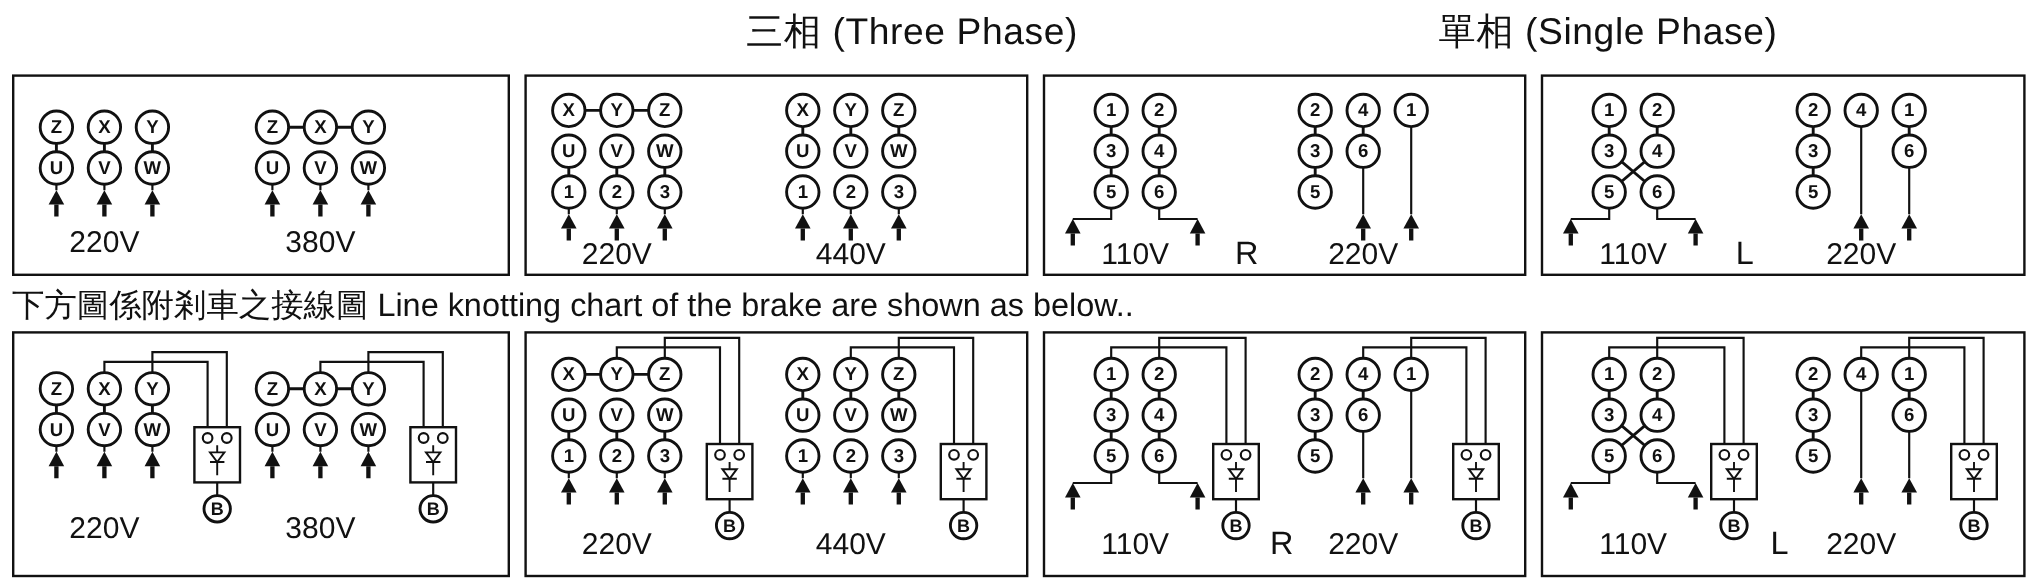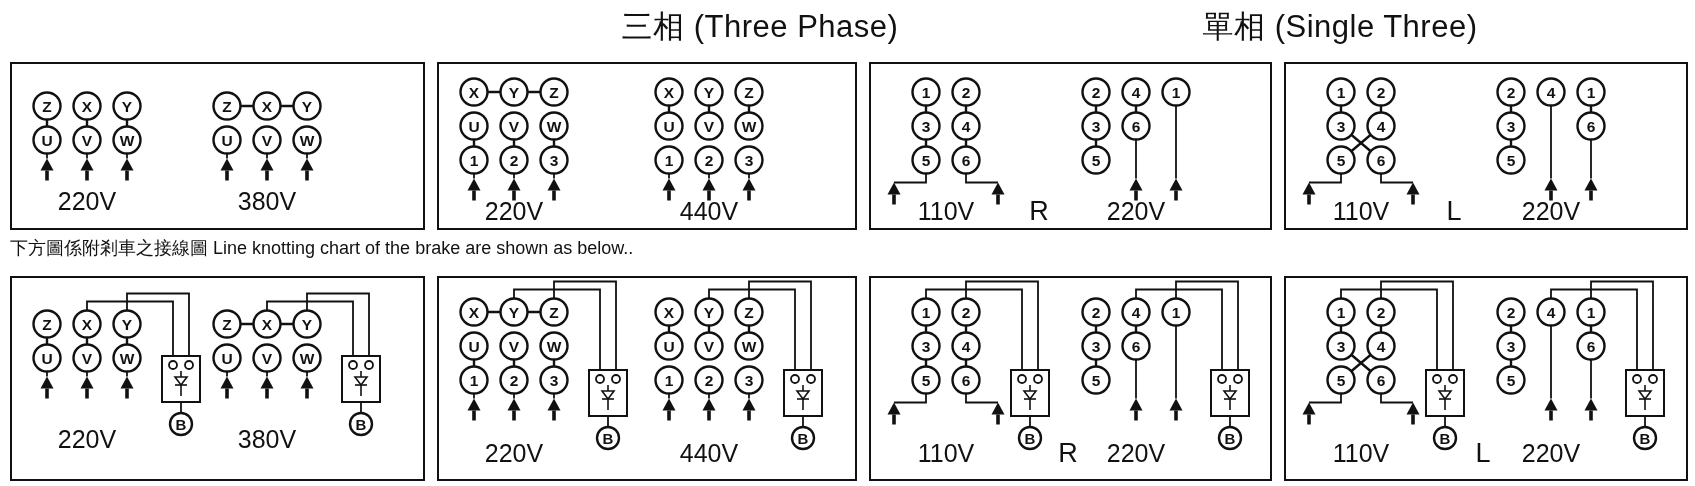--- a/index.html
+++ b/index.html
@@ -1,29 +1,29 @@
 <!DOCTYPE html>
 <html><head>
 <meta charset="utf-8">
 <style>
   html,body{margin:0;padding:0;background:#fff}
   body{width:1695px;height:486px;position:relative;font-family:"Liberation Sans",sans-serif;color:#111;overflow:hidden}
   .stage{position:absolute;left:0;top:0;width:1493px;height:486px}
   .hdr{position:absolute;top:6px;transform:translateX(-50%);font-size:31px;letter-spacing:.5px;white-space:nowrap}
-  .note{position:absolute;left:10px;top:236px;font-size:18px;white-space:nowrap}
+  .note{position:absolute;left:10px;top:236px;font-size:27px;white-space:nowrap}
   .panel{position:absolute;border:2.5px solid #111;background:#fff;box-sizing:border-box}
   .panel svg{display:block}
   svg text{font-family:"Liberation Sans",sans-serif;fill:#111}
 </style>
 </head>
 <body>
 
 <div class="stage">
   <div class="hdr" style="left:760px">三相 (Three Phase)</div>
-  <div class="hdr" style="left:1340px">單相 (Single Three)</div>
+  <div class="hdr" style="left:1340px">單相 (Single Phase)</div>
   <div class="note">下方圖係附剎車之接線圖 Line knotting chart of the brake are shown as below..</div>
   <div id="diagram">
       <div class="panel" style="left: 10px; top: 62px; width: 415px; height: 168px;">
         <svg width="409" height="162">
           <g>
             <line x1="35" y1="42" x2="35" y2="76" stroke="#111" stroke-width="2.4"></line>
             <line x1="75" y1="42" x2="75" y2="76" stroke="#111" stroke-width="2.4"></line>
             <line x1="115" y1="42" x2="115" y2="76" stroke="#111" stroke-width="2.4"></line>
             <line x1="35" y1="89.5" x2="35" y2="94.5" stroke="#111" stroke-width="1.8"></line>
             <g>

